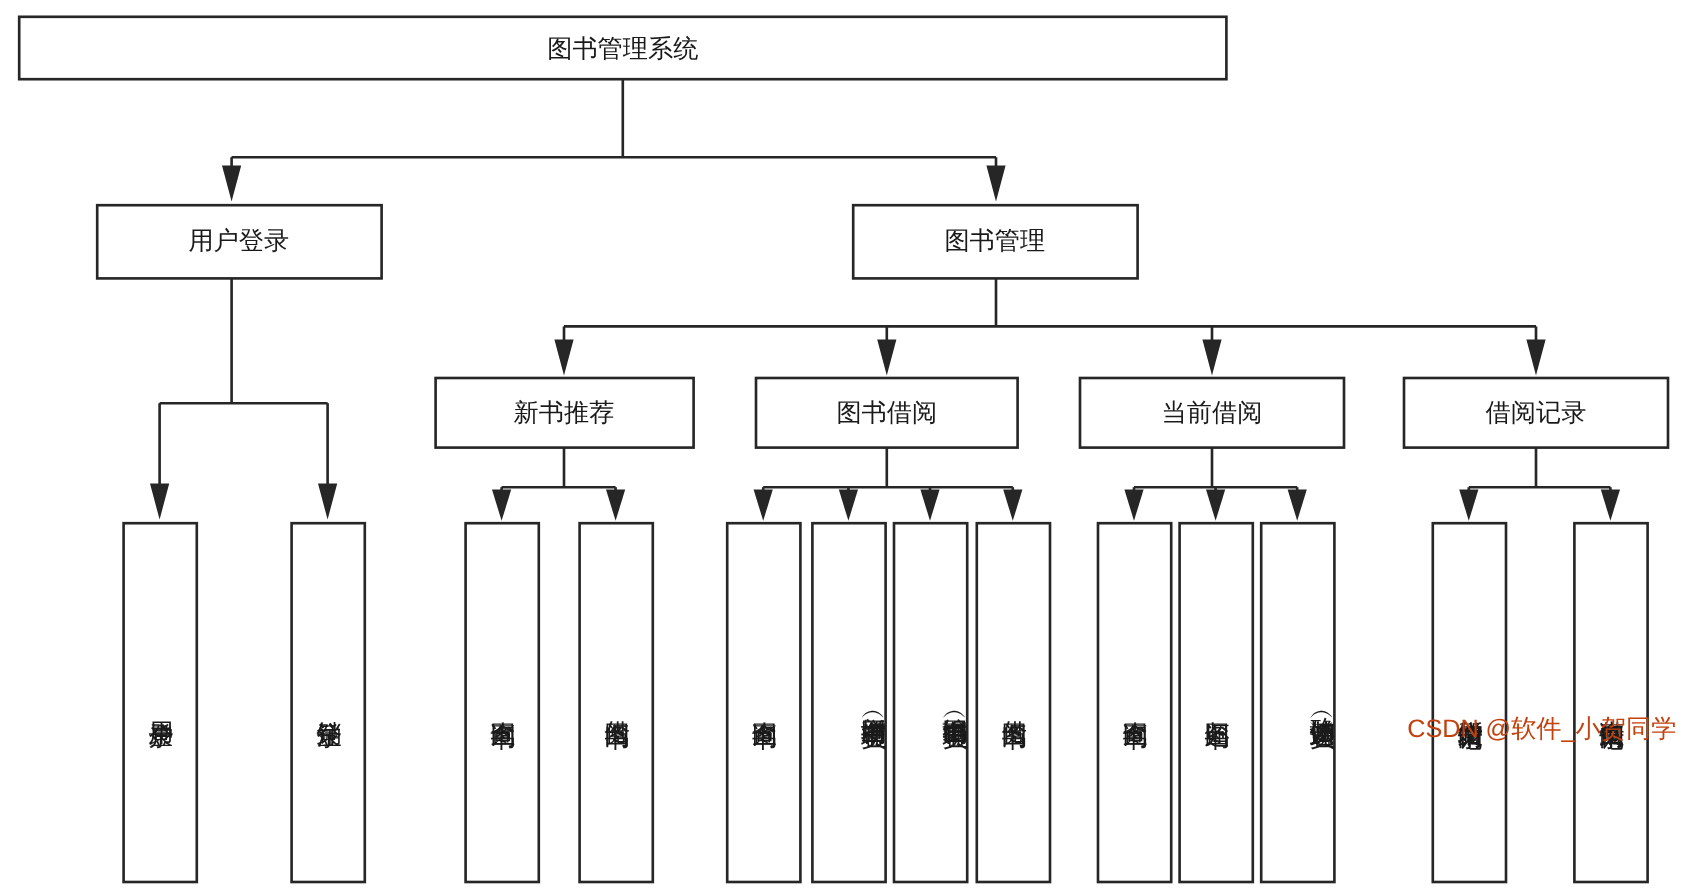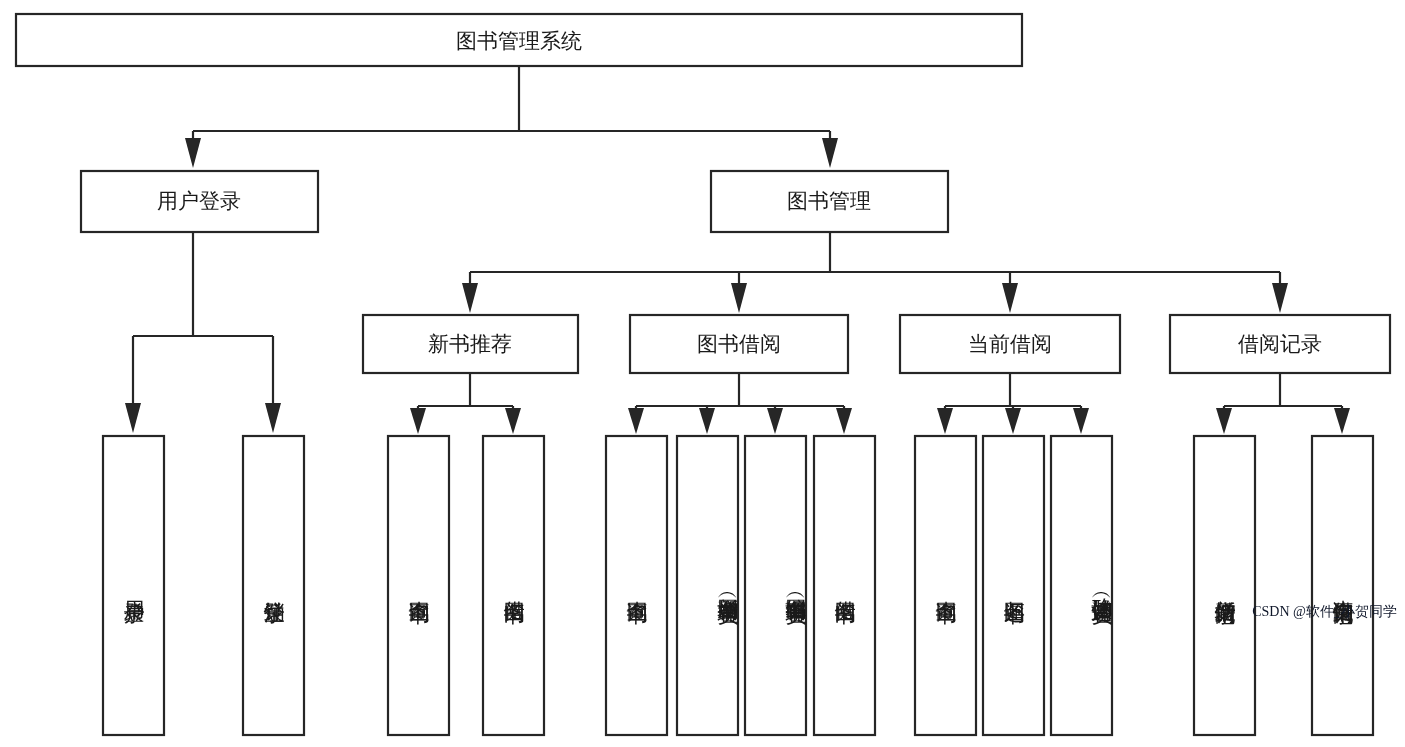--- a/index.html
+++ b/index.html
@@ -61,23 +61,23 @@
     line-height: 1.02;
     color: #1a1a1a;
     letter-spacing: 1px;
     white-space: nowrap;
     pointer-events: none;
   }
   .watermark {
     position: absolute;
     right: 8px;
     bottom: 4px;
-    font-family: Liberation Serif, serif;
-    font-size: 14px;
-    color: #0f172a;
+    font-family: Liberation Sans, sans-serif;
+    font-size: 21px;
+    color: #c2410c;
     white-space: nowrap;
   }
 </style>
 </head>
 <body>
 
 <div id="diagram-root">
 
   <svg id="flow-svg" viewBox="0 0 1405 747">
 

